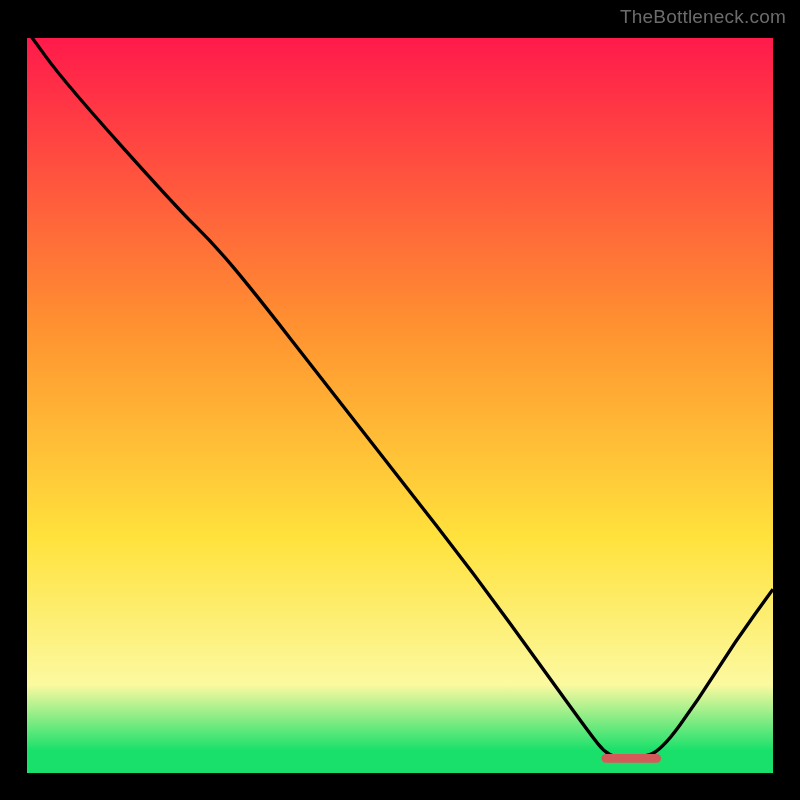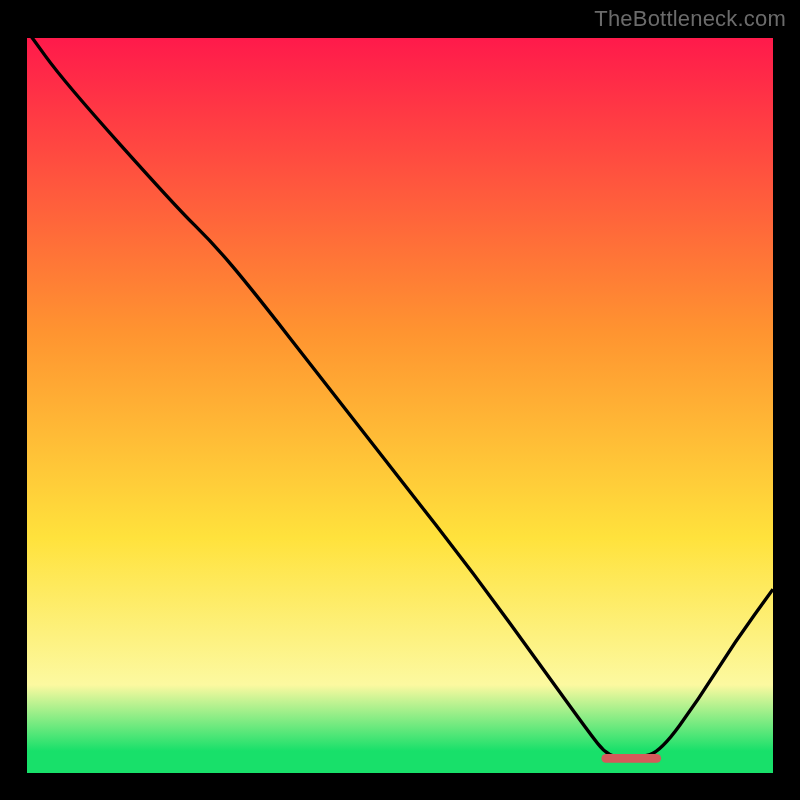--- a/index.html
+++ b/index.html
@@ -9,21 +9,21 @@
     width: 800px;
     height: 800px;
     position: relative;
     font-family: Arial, Helvetica, sans-serif;
   }
   .watermark {
     position: absolute;
     top: 6px;
     right: 14px;
     color: #6b6b6b;
-    font-size: 22px;
+    font-size: 19px;
     font-weight: 400;
     letter-spacing: 0.2px;
     z-index: 3;
   }
   .plot-area {
     position: absolute;
     left: 27px;
     top: 38px;
     width: 746px;
     height: 735px;

